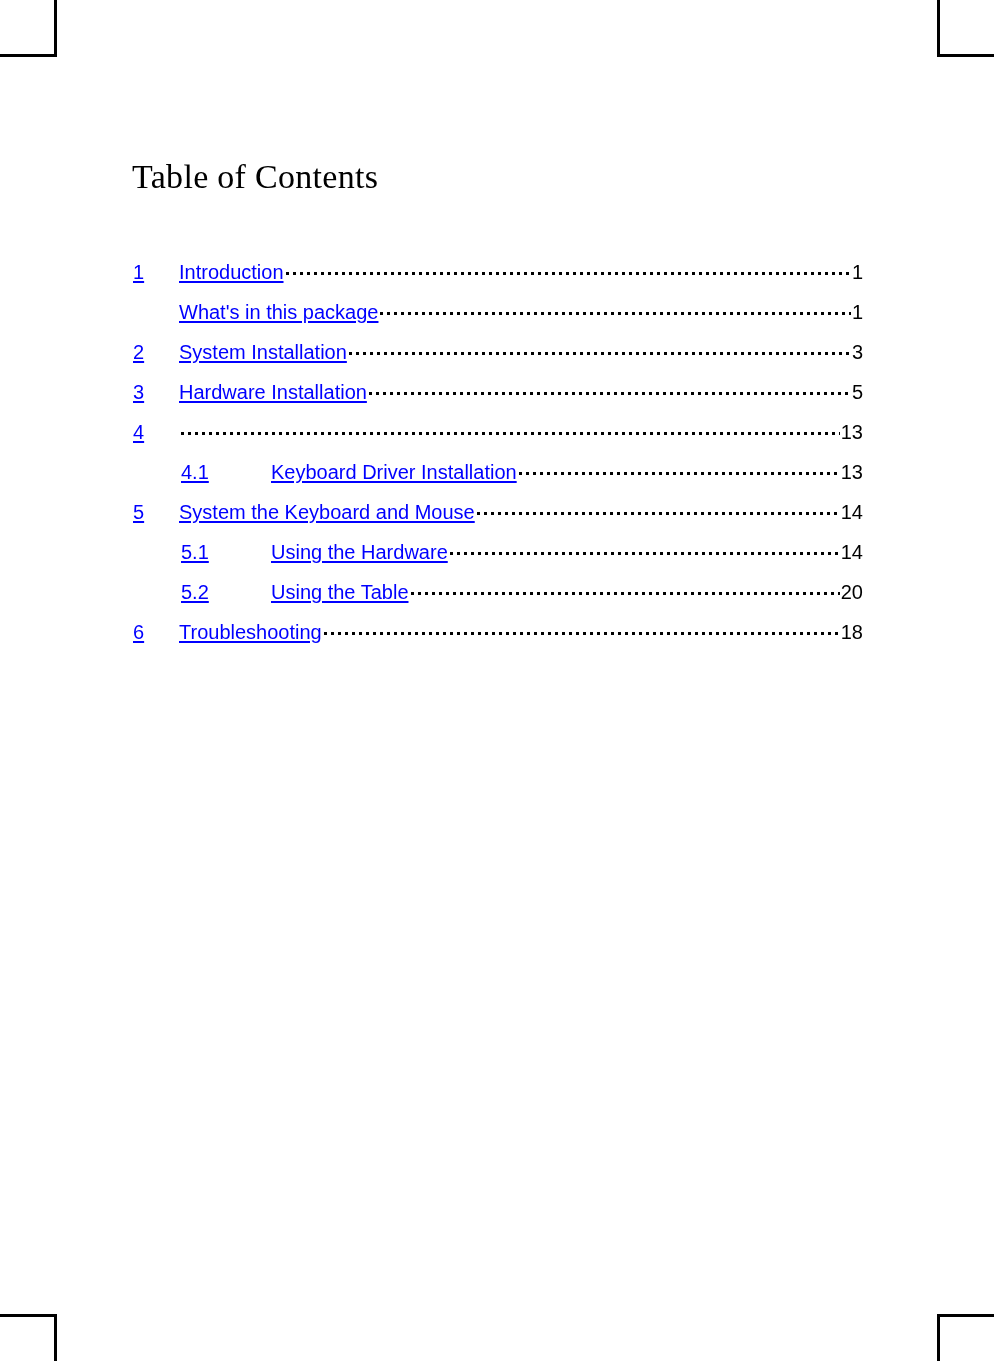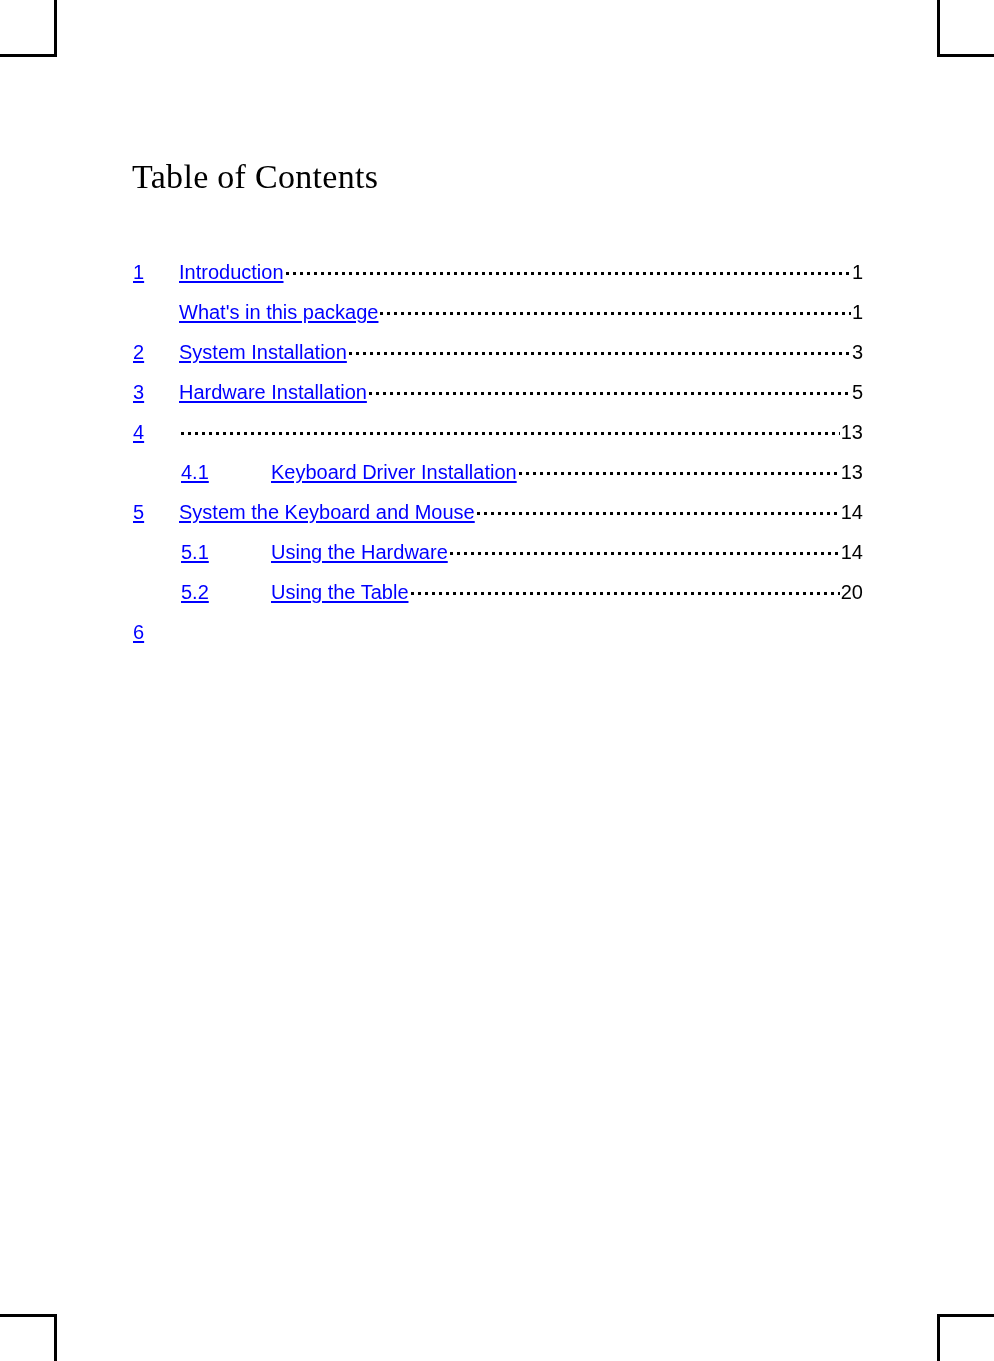--- a/index.html
+++ b/index.html
@@ -203,16 +203,21 @@
       <div class="toc-entry lvl2 gap">
         <span class="toc-num">5.2</span>
         <span class="toc-body">
           <span class="toc-label">Using the Table</span>
           <span class="toc-leader"></span>
           <span class="toc-page">20</span>
         </span>
       </div>
       <div class="toc-entry lvl1">
         <span class="toc-num">6</span>
+        <span class="toc-body">
+          <span class="toc-label">Troubleshooting</span>
+          <span class="toc-leader"></span>
+          <span class="toc-page">18</span>
+        </span>
       </div>
     </div>
 
 </div>
 
 </body></html>

